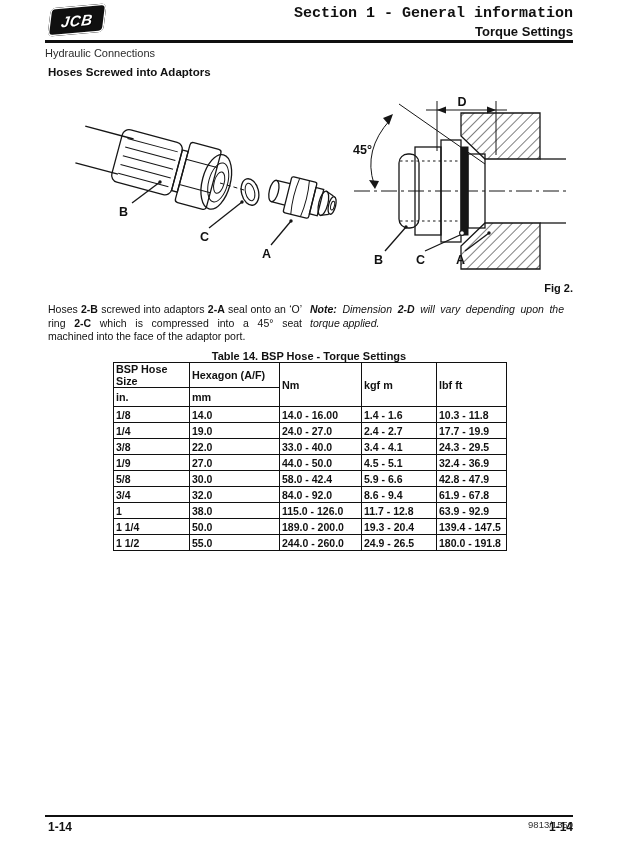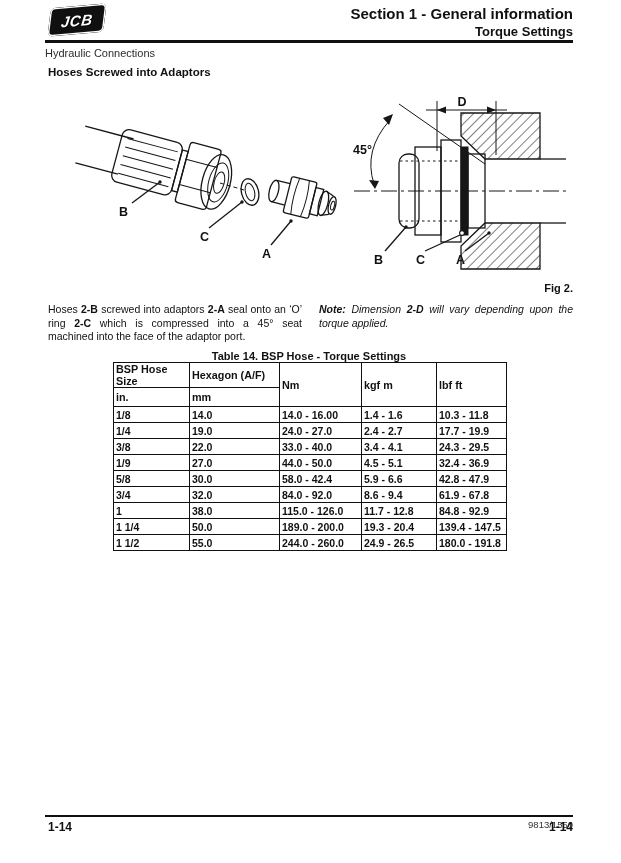--- a/index.html
+++ b/index.html
@@ -22,21 +22,21 @@
     box-shadow:0 0 0 1.5px #fff inset;
   }
   .logo span{
     color:#fff;font-weight:bold;font-style:italic;
     font-size:15px;letter-spacing:.5px;
     text-shadow:1px 1px 0 #000;
   }
   .hdr-right{
     position:absolute;left:45px;top:4px;width:528px;text-align:right;
   }
-  .hdr-title{font-size:15px;font-weight:bold;line-height:19px;}
+  .hdr-title{font-size:15px;font-weight:bold;line-height:19px;font-family:Liberation Mono, monospace;}
   .hdr-subtitle{font-size:13px;font-weight:bold;line-height:17px;}
   .rule-top{
     position:absolute;left:45px;top:40px;width:528px;height:2.5px;background:#101010;
   }
   .hdr-context{
     position:absolute;left:45px;top:47px;width:528px;text-align:left;
     font-size:11px;color:#2b2b2b;
   }
   .section-heading{
     position:absolute;left:48px;top:66px;
@@ -44,21 +44,21 @@
   }
   
   .figure-svg{position:absolute;left:48px;top:93px;}
   .fig-caption{
     position:absolute;left:45px;top:282px;width:528px;text-align:right;
     font-size:11px;font-weight:bold;
   }
   
   .columns{
     position:absolute;left:48px;top:303px;width:528px;
-    display:flex;gap:17px;
+    display:flex;gap:8px;
   }
   .col{width:254px;font-size:10.5px;line-height:13.5px;text-align:justify;}
   .seg-normal{font-weight:normal;}
   .seg-bold{font-weight:bold;}
   .seg-italic{font-style:italic;}
   .seg-bold-italic{font-style:italic;font-weight:bold;}
   
   .table-title{
     position:absolute;left:45px;top:350px;width:528px;text-align:center;
     font-size:11px;font-weight:bold;
@@ -281,21 +281,21 @@
           <td>32.0</td>
           <td>84.0 - 92.0</td>
           <td>8.6 - 9.4</td>
           <td>61.9 - 67.8</td>
         </tr>
         <tr>
           <td>1</td>
           <td>38.0</td>
           <td>115.0 - 126.0</td>
           <td>11.7 - 12.8</td>
-          <td>84.8 - 92.9</td>
+          <td>63.9 - 92.9</td>
         </tr>
         <tr>
           <td>1 1/4</td>
           <td>50.0</td>
           <td>189.0 - 200.0</td>
           <td>19.3 - 20.4</td>
           <td>139.4 - 147.5</td>
         </tr>
         <tr>
           <td>1 1/2</td>

